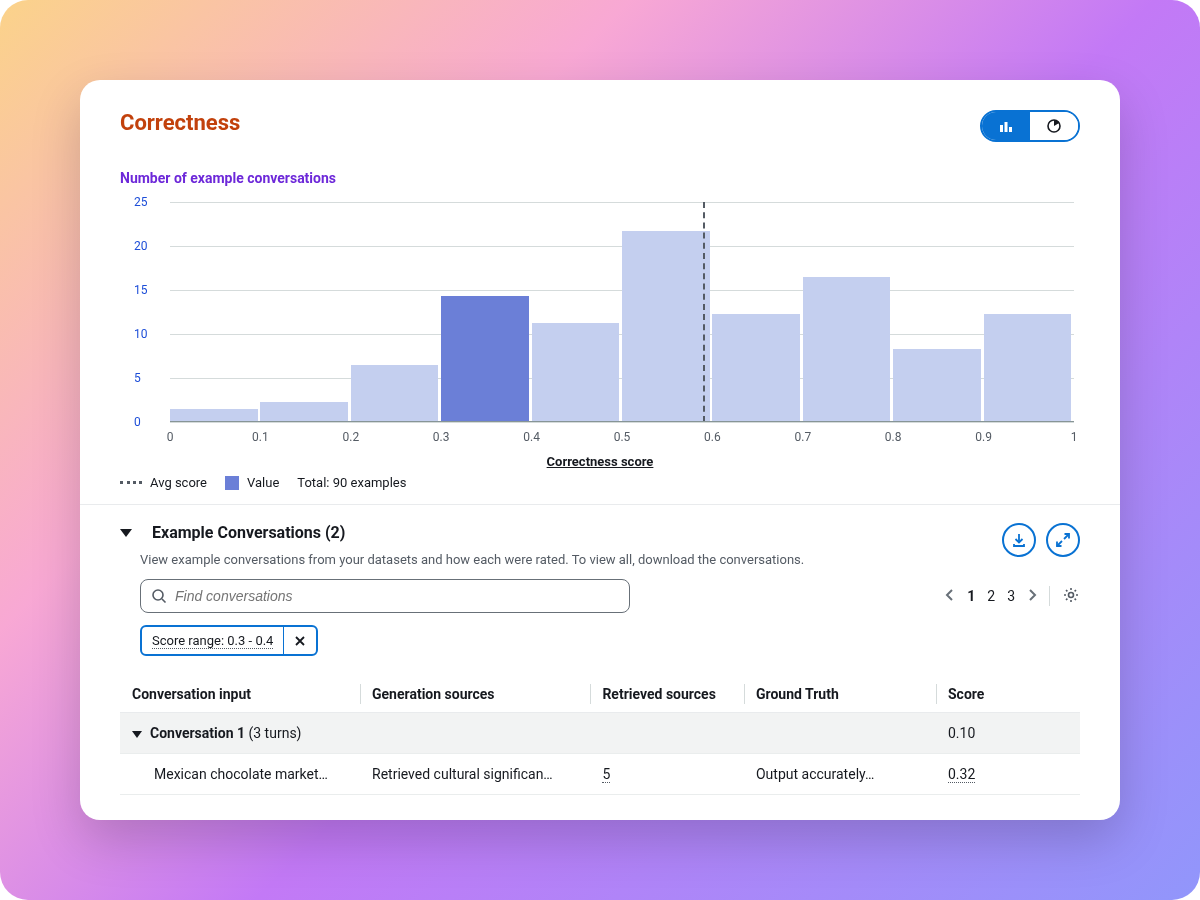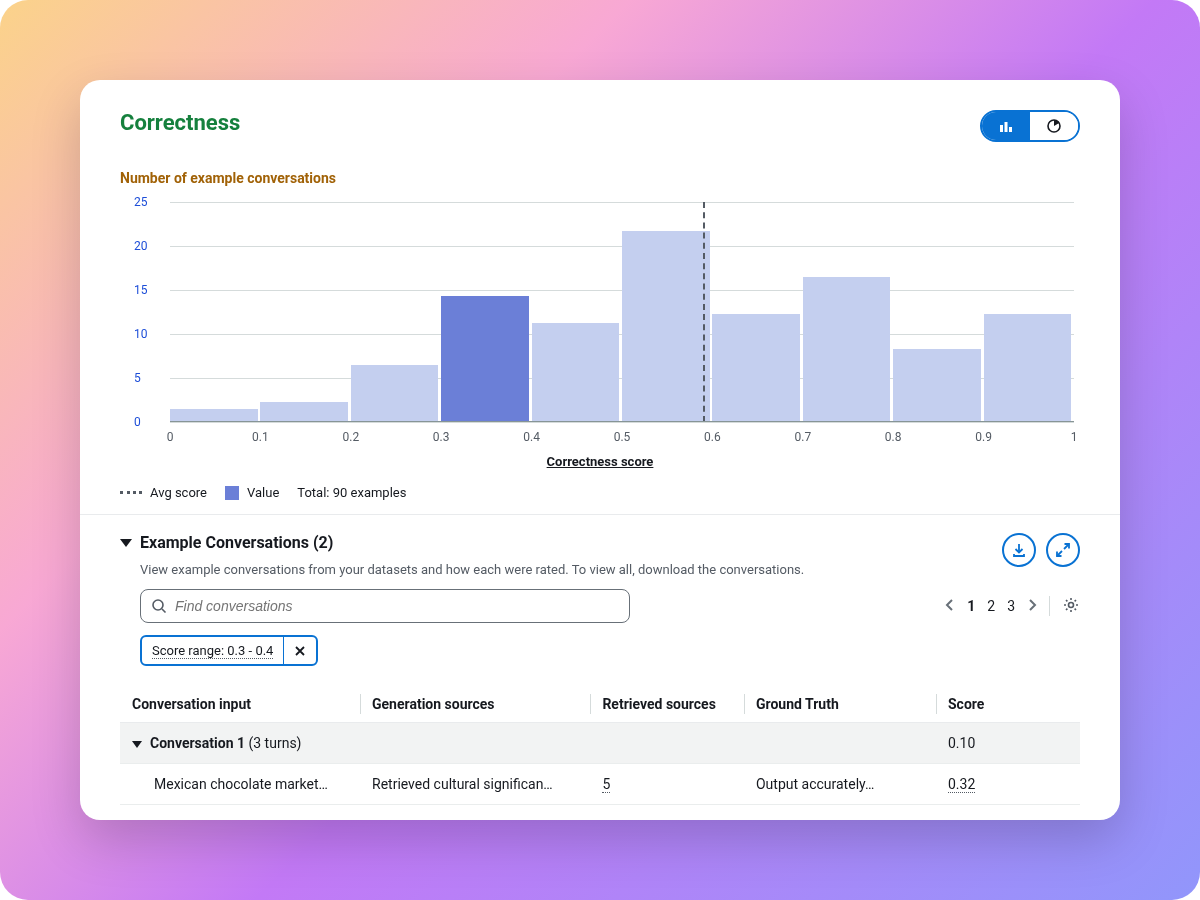--- a/index.html
+++ b/index.html
@@ -15,52 +15,52 @@
     background: #fff;
     border-radius: 20px;
     box-shadow: 0 20px 50px rgba(0,0,0,0.18);
     width: 100%;
     height: 100%;
     padding: 30px 40px 0 40px;
     overflow: hidden;
     position: relative;
   }
   .header { display:flex; justify-content:space-between; align-items:flex-start; }
-  .title { font-size: 22px; font-weight: 700; color:#15803d; }
+  .title { font-size: 22px; font-weight: 700; color:#c2410c; }
   .subtitle { font-size: 14px; color:#545b64; margin-top:4px; }
   .toggle {
     display:flex; border:2px solid #0972d3; border-radius: 999px; overflow:hidden; height:32px;
   }
   .toggle-seg { width:48px; display:flex; align-items:center; justify-content:center; }
   .toggle-seg.active { background:#0972d3; color:#fff; }
   .toggle-seg.inactive { background:#fff; color:#0972d3; }
 
-  .chart-title { font-size:14px; font-weight:700; color:#a16207; margin-top:28px; }
+  .chart-title { font-size:14px; font-weight:700; color:#6d28d9; margin-top:28px; }
   .chart-wrap { position:relative; margin-top:6px; }
   .chart { position:relative; height:260px; margin-left:50px; margin-right:6px; }
   .plot { position:absolute; left:0; right:0; top:10px; bottom:30px; }
   .gridline { position:absolute; left:0; right:0; height:1px; background:#d5dbdb; }
   .axis-x { position:absolute; left:0; right:0; bottom:30px; height:1px; background:#879596; }
   .ylab { position:absolute; left:-36px; font-size:12px; color:#1d4ed8; transform:translateY(-50%); }
   .bar { position:absolute; bottom:0; background:#c4cfef; }
   .bar.highlight { background:#6b7fd7; }
   .xlab { position:absolute; bottom:8px; font-size:12px; color:#545b64; transform:translateX(-50%); }
   .avg-line { position:absolute; top:0; bottom:0; border-left:2px dashed #545b64; }
   .xaxis-title { text-align:center; font-size:13px; font-weight:700; color:#16191f; margin-top:2px;text-decoration:underline; }
 
-  .legend { display:flex; align-items:center; gap:18px; font-size:13px; color:#16191f; margin-top:16px; padding-bottom:14px; }
+  .legend { display:flex; align-items:center; gap:18px; font-size:13px; color:#16191f; margin-top:6px; padding-bottom:14px; }
   .legend .dash { width:22px; border-top:3px dotted #545b64; display:inline-block; }
   .legend .sq { width:14px; height:14px; background:#6b7fd7; display:inline-block; }
   .legend-item { display:flex; align-items:center; gap:8px; }
 
   hr.sep { border:none; border-top:1px solid #e9ebed; margin:0 -40px; }
 
   .section { margin-top:18px; }
   .sec-head { display:flex; justify-content:space-between; align-items:flex-start; gap:12px;}
-  .sec-title-row { display:flex; align-items:center; gap:8px; font-size:16px; font-weight:700; color:#16191f;}
+  .sec-title-row { display:flex; align-items:center; gap:20px; font-size:16px; font-weight:700; color:#16191f;}
   .caret { width:0;height:0;border-left:6px solid transparent;border-right:6px solid transparent;border-top:8px solid #16191f;}
   .sec-sub { font-size:13px; color:#545b64; margin-top:10px; padding-left:20px;}
   .icon-btn { width:34px;height:34px;border:2px solid #0972d3;border-radius:50%;display:flex;align-items:center;justify-content:center;color:#0972d3;background:#fff;cursor:pointer;}
   .icon-row{display:flex;gap:10px;}
 
   .controls { display:flex; justify-content:space-between; align-items:center; margin-top:12px; padding-left:20px;}
   .search { display:flex; align-items:center; gap:8px; border:1px solid #687078; border-radius:8px; padding:6px 10px; width:490px; height:34px;}
   .search input { border:none; outline:none; flex:1; font-size:14px; font-style:italic; color:#687078; background:transparent;}
   .pager { display:flex; align-items:center; gap:12px; font-size:14px; color:#16191f;}
   .pager .pg { cursor:pointer; }

